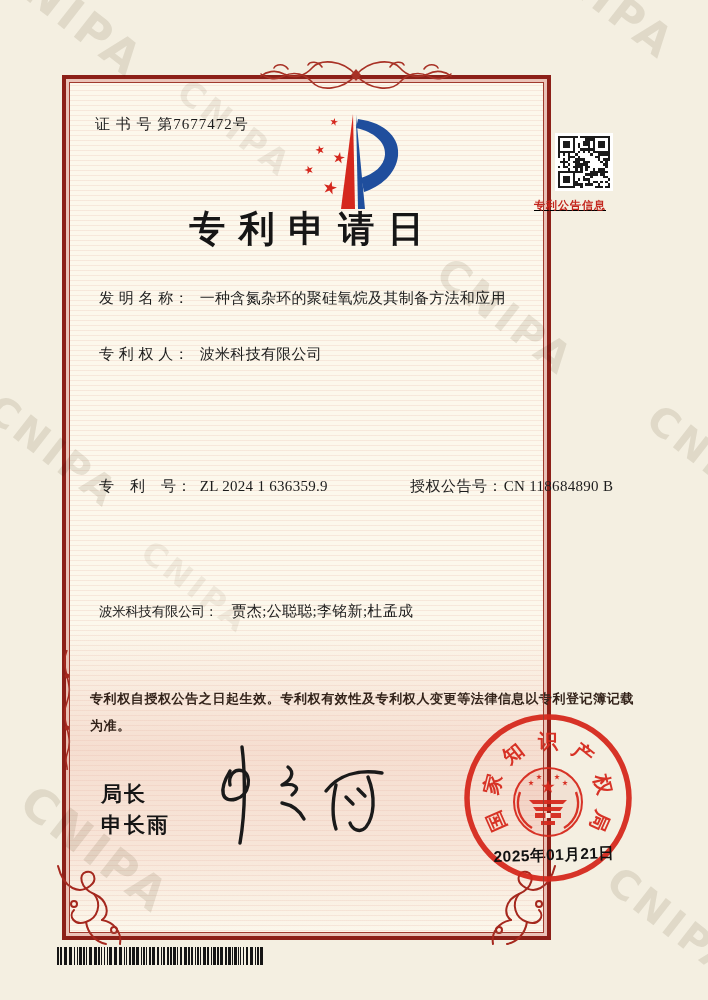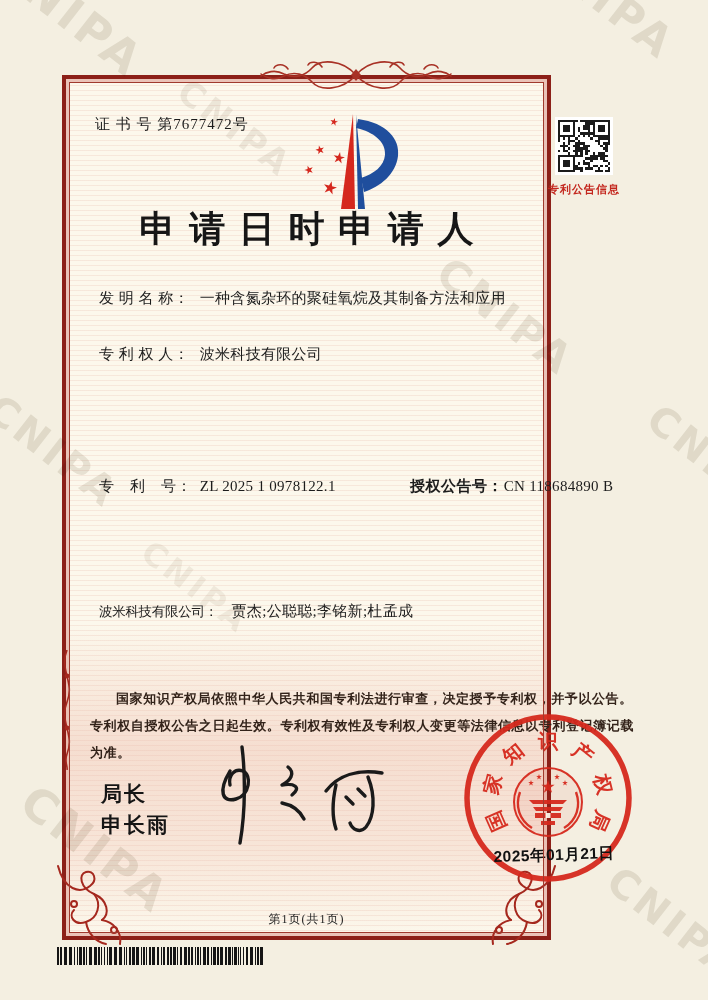--- a/index.html
+++ b/index.html
@@ -19,35 +19,35 @@
            #fcf8ec;
          z-index:2;}
   .frame::before{content:"";position:absolute;inset:0;border:3px solid #eac3b8;pointer-events:none;}
   .frame::after{content:"";position:absolute;inset:3px;border:1px solid #a03a2e;pointer-events:none;}
   .pink-zone{position:absolute;left:0;right:0;top:545px;height:312px;pointer-events:none;
       background:linear-gradient(180deg, rgba(236,186,170,0) 0%, rgba(236,186,170,0.42) 40%,
                  rgba(236,186,170,0.30) 72%, rgba(236,186,170,0) 100%);}
   
   .cert-no{position:absolute;left:29px;top:36px;font-size:15px;color:#1c1c1c;letter-spacing:1px;}
   .logo{position:absolute;left:231px;top:33px;}
-  .qr-wrap{position:absolute;left:468px;top:38px;width:100px;text-align:center;}
+  .qr-wrap{position:absolute;left:468px;top:54px;width:100px;text-decoration:underline;}
   .qr{width:52px;height:52px;margin:0 auto;background:#fff;padding:3px;
       display:grid;grid-template-columns:repeat(21,1fr);grid-template-rows:repeat(21,1fr);}
   .qr i{display:block;}
   .qr i.d{background:#1b1b1b;}
   .qr-caption{margin-top:7px;font-size:11px;font-weight:bold;color:#c3261d;letter-spacing:1px;}
   .title{position:absolute;left:0;top:126px;width:100%;text-align:center;
          font-size:36px;font-weight:bold;color:#161616;letter-spacing:0.38em;text-indent:0.38em;}
   
   .row{position:absolute;left:33px;width:520px;font-size:15px;color:#1c1c1c;white-space:nowrap;}
   .flabel{display:inline-block;width:97px;letter-spacing:0.5px;}
   .flabel.long{width:auto;font-size:13.5px;letter-spacing:-0.3px;margin-right:10px;}
   .fvalue{letter-spacing:0.3px;}
   .pair-right{position:absolute;left:311px;top:0;}
-  .pair-right .flabel{width:90px;font-weight:bold;}
+  .pair-right .flabel{width:90px;}
   
   .statement{position:absolute;left:24px;top:593px;width:548px;
              font-size:13px;font-weight:bold;color:#33231a;line-height:27px;letter-spacing:0.6px;}
   .statement .s-line1{display:block;text-indent:2em;}
   .statement .s-line2{display:block;}
   
   .director{position:absolute;left:35px;top:699px;
             font-family:"Liberation Sans","DejaVu Sans",sans-serif;
             font-weight:bold;font-size:21px;color:#151515;letter-spacing:2px;line-height:31px;}
   .signature{position:absolute;left:134px;top:662px;}
@@ -566,45 +566,44 @@
           <i class="d"></i>
           <i class="d"></i>
           <i class="d"></i>
           <i></i>
           <i class="d"></i>
           <i class="d"></i>
         </div>
       <div class="qr-caption">专利公告信息</div>
     </div>
 
-    <div class="title">申请日时申请人</div>
+    <div class="title">专利申请日</div>
 
     <div class="row" style="top:266px">
       <span class="flabel">专 利 权 人：</span>
       <span class="fvalue">波米科技有限公司</span>
     </div>
     <div class="row" style="top:210px">
       <span class="flabel">发 明 名 称：</span>
       <span class="fvalue">一种含氮杂环的聚硅氧烷及其制备方法和应用</span>
     </div>
     <div class="row" style="top:398px">
       <span class="flabel">专　利　号：</span>
-      <span class="fvalue">ZL 2025 1 0978122.1</span>
+      <span class="fvalue">ZL 2024 1 636359.9</span>
       <span class="pair-right">
         <span class="flabel">授权公告号：</span>
         <span class="fvalue">CN 118684890 B</span>
       </span>
     </div>
     <div class="row" style="top:523px">
       <span class="flabel long">波米科技有限公司：</span>
       <span class="fvalue">贾杰;公聪聪;李铭新;杜孟成</span>
     </div>
 
     <p class="statement">
-      <span class="s-line1">国家知识产权局依照中华人民共和国专利法进行审查，决定授予专利权，并予以公告。</span>
       <span class="s-line2">专利权自授权公告之日起生效。专利权有效性及专利权人变更等法律信息以专利登记簿记载为准。</span>
     </p>
 
     <div class="director">
       <div>局长</div>
       <div>申长雨</div>
     </div>
 
     <svg class="signature" width="200" height="110" viewBox="0 0 200 110">
       <g stroke="#1a1a1a" stroke-width="3.4" fill="none" stroke-linecap="round" stroke-linejoin="round">
@@ -642,21 +641,20 @@
           <path d="M-15,5 L15,5 L12,9 L-12,9 Z"></path>
           <rect x="-13" y="11" width="26" height="5"></rect>
           <rect x="-2.5" y="11" width="5" height="5" fill="#fcf8ec"></rect>
           <rect x="-7" y="19" width="14" height="4"></rect>
         </g>
         <path d="M-28,-10 C-33,4 -29,18 -16,26 M28,-10 C33,4 29,18 16,26" stroke="#d6281c" stroke-width="2.4" fill="none"></path>
       </g>
     </svg>
     <div class="seal-date">2025年01月21日</div>
 
-    <div class="page-no">第1页(共1页)</div>
   </div>
 
   <div class="barcode"><b style="width: 2px; margin-right: 1px;"></b><b style="width: 2px; margin-right: 2px;"></b><b style="width: 3px; margin-right: 2px;"></b><b style="width: 3px; margin-right: 2px;"></b><b style="width: 1px; margin-right: 2px;"></b><b style="width: 1px; margin-right: 1px;"></b><b style="width: 3px; margin-right: 1px;"></b><b style="width: 2px; margin-right: 1px;"></b><b style="width: 1px; margin-right: 2px;"></b><b style="width: 3px; margin-right: 2px;"></b><b style="width: 3px; margin-right: 1px;"></b><b style="width: 2px; margin-right: 1px;"></b><b style="width: 1px; margin-right: 2px;"></b><b style="width: 1px; margin-right: 2px;"></b><b style="width: 1px; margin-right: 1px;"></b><b style="width: 3px; margin-right: 2px;"></b><b style="width: 3px; margin-right: 2px;"></b><b style="width: 3px; margin-right: 2px;"></b><b style="width: 1px; margin-right: 1px;"></b><b style="width: 1px; margin-right: 2px;"></b><b style="width: 2px; margin-right: 1px;"></b><b style="width: 3px; margin-right: 1px;"></b><b style="width: 3px; margin-right: 2px;"></b><b style="width: 1px; margin-right: 1px;"></b><b style="width: 2px; margin-right: 1px;"></b><b style="width: 1px; margin-right: 2px;"></b><b style="width: 2px; margin-right: 1px;"></b><b style="width: 3px; margin-right: 2px;"></b><b style="width: 2px; margin-right: 2px;"></b><b style="width: 1px; margin-right: 1px;"></b><b style="width: 2px; margin-right: 2px;"></b><b style="width: 2px; margin-right: 1px;"></b><b style="width: 2px; margin-right: 1px;"></b><b style="width: 3px; margin-right: 1px;"></b><b style="width: 1px; margin-right: 2px;"></b><b style="width: 2px; margin-right: 2px;"></b><b style="width: 3px; margin-right: 1px;"></b><b style="width: 2px; margin-right: 1px;"></b><b style="width: 2px; margin-right: 2px;"></b><b style="width: 1px; margin-right: 1px;"></b><b style="width: 2px; margin-right: 1px;"></b><b style="width: 1px; margin-right: 2px;"></b><b style="width: 3px; margin-right: 1px;"></b><b style="width: 2px; margin-right: 2px;"></b><b style="width: 1px; margin-right: 1px;"></b><b style="width: 3px; margin-right: 1px;"></b><b style="width: 2px; margin-right: 1px;"></b><b style="width: 3px; margin-right: 2px;"></b><b style="width: 2px; margin-right: 1px;"></b><b style="width: 3px; margin-right: 1px;"></b><b style="width: 1px; margin-right: 1px;"></b><b style="width: 3px; margin-right: 1px;"></b><b style="width: 1px; margin-right: 1px;"></b><b style="width: 1px; margin-right: 2px;"></b><b style="width: 1px; margin-right: 2px;"></b><b style="width: 2px; margin-right: 2px;"></b><b style="width: 3px; margin-right: 2px;"></b><b style="width: 1px; margin-right: 1px;"></b><b style="width: 2px; margin-right: 1px;"></b><b style="width: 3px; margin-right: 2px;"></b></div>
 
   <div class="wm-layer">
     <span class="wm" style="left:-18px;top:-14px;font-size:46px">CNIPA</span>
     <span class="wm" style="left:520px;top:-28px;font-size:44px">CNIPA</span>
     <span class="wm" style="left:168px;top:108px;font-size:34px;color:rgba(125,110,82,0.12)">CNIPA</span>
     <span class="wm" style="left:425px;top:292px;font-size:42px">CNIPA</span>
     <span class="wm" style="left:636px;top:438px;font-size:40px">CNIPA</span>

